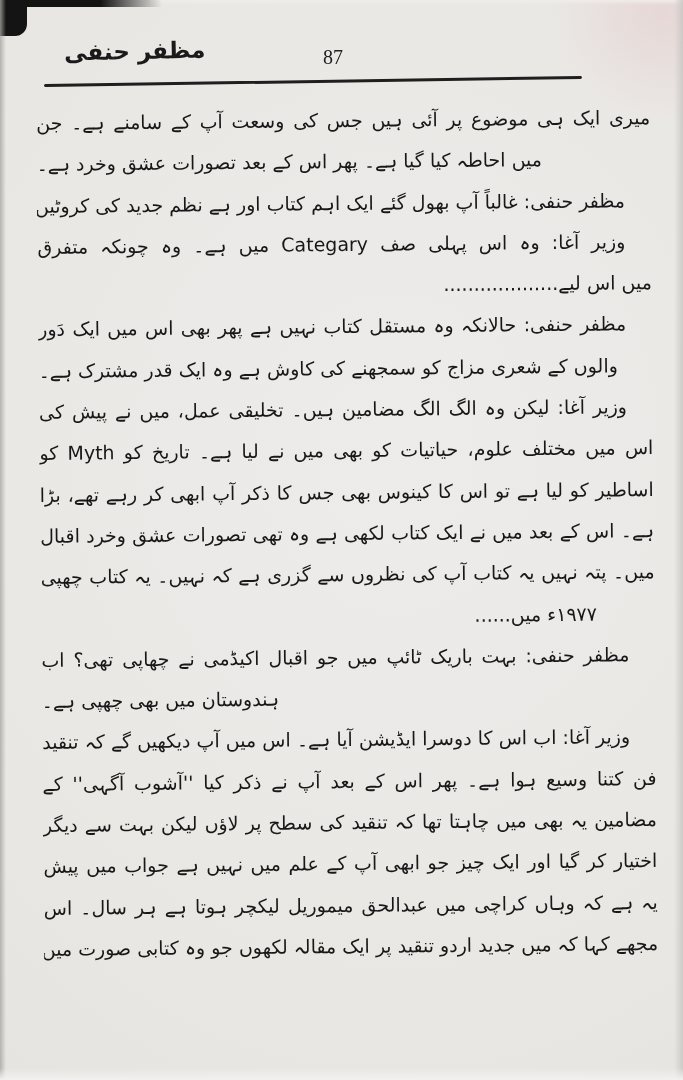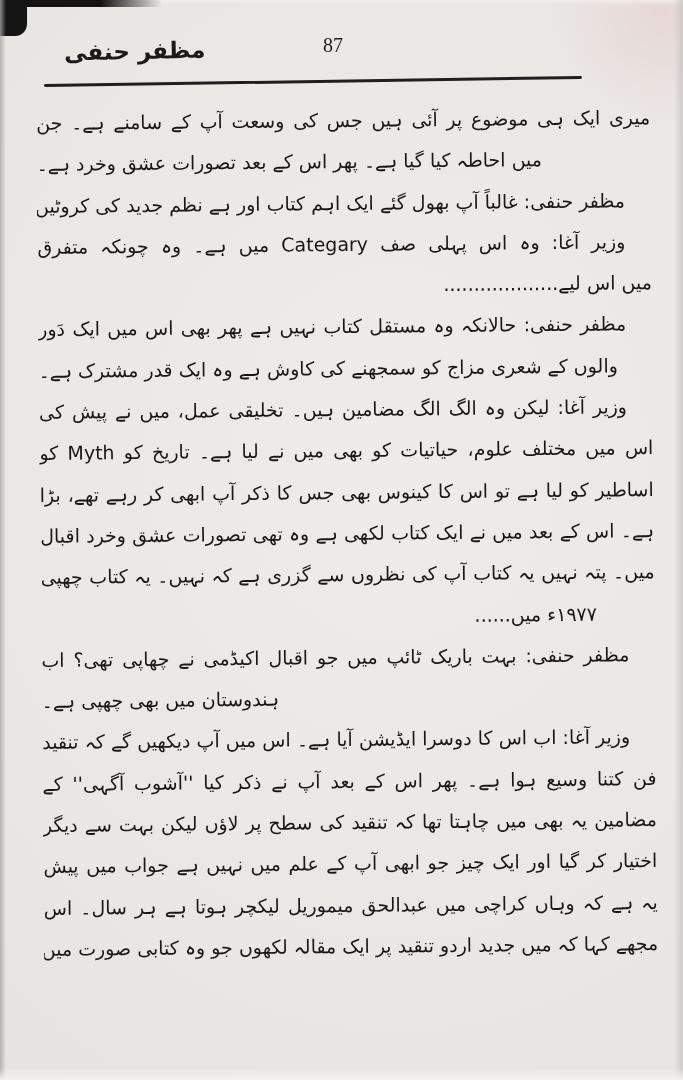--- a/index.html
+++ b/index.html
@@ -26,21 +26,21 @@
   .edge-bottom{position:absolute;left:0;bottom:0;width:100%;height:12px;
     background:linear-gradient(to top,#f2f1ef,rgba(242,241,239,0));}
   .edge-top-light{position:absolute;left:150px;right:0;top:0;height:5px;
     background:linear-gradient(to bottom,#f0ece9,rgba(240,236,233,0));}
   
   .running-title{
     position:absolute;left:64px;top:38px;font-size:23px;font-weight:bold;
     color:#1a1a1a;direction:rtl;transform:rotate(-1.2deg);
   }
   .page-number{
-    position:absolute;left:308px;top:34px;width:50px;text-align:center;
+    position:absolute;left:308px;top:46px;width:50px;text-align:center;
     font-family:"Liberation Serif","DejaVu Serif",serif;font-size:20px;color:#222;
   }
   .header-rule{
     position:absolute;left:44px;top:84px;width:538px;height:2.5px;background:#1f1f1f;
     transform:rotate(-0.85deg);transform-origin:left center;border-radius:2px;
   }
   
   .text-body{
     position:absolute;left:36px;right:33px;top:100px;
     transform:rotate(-0.55deg);transform-origin:center top;

